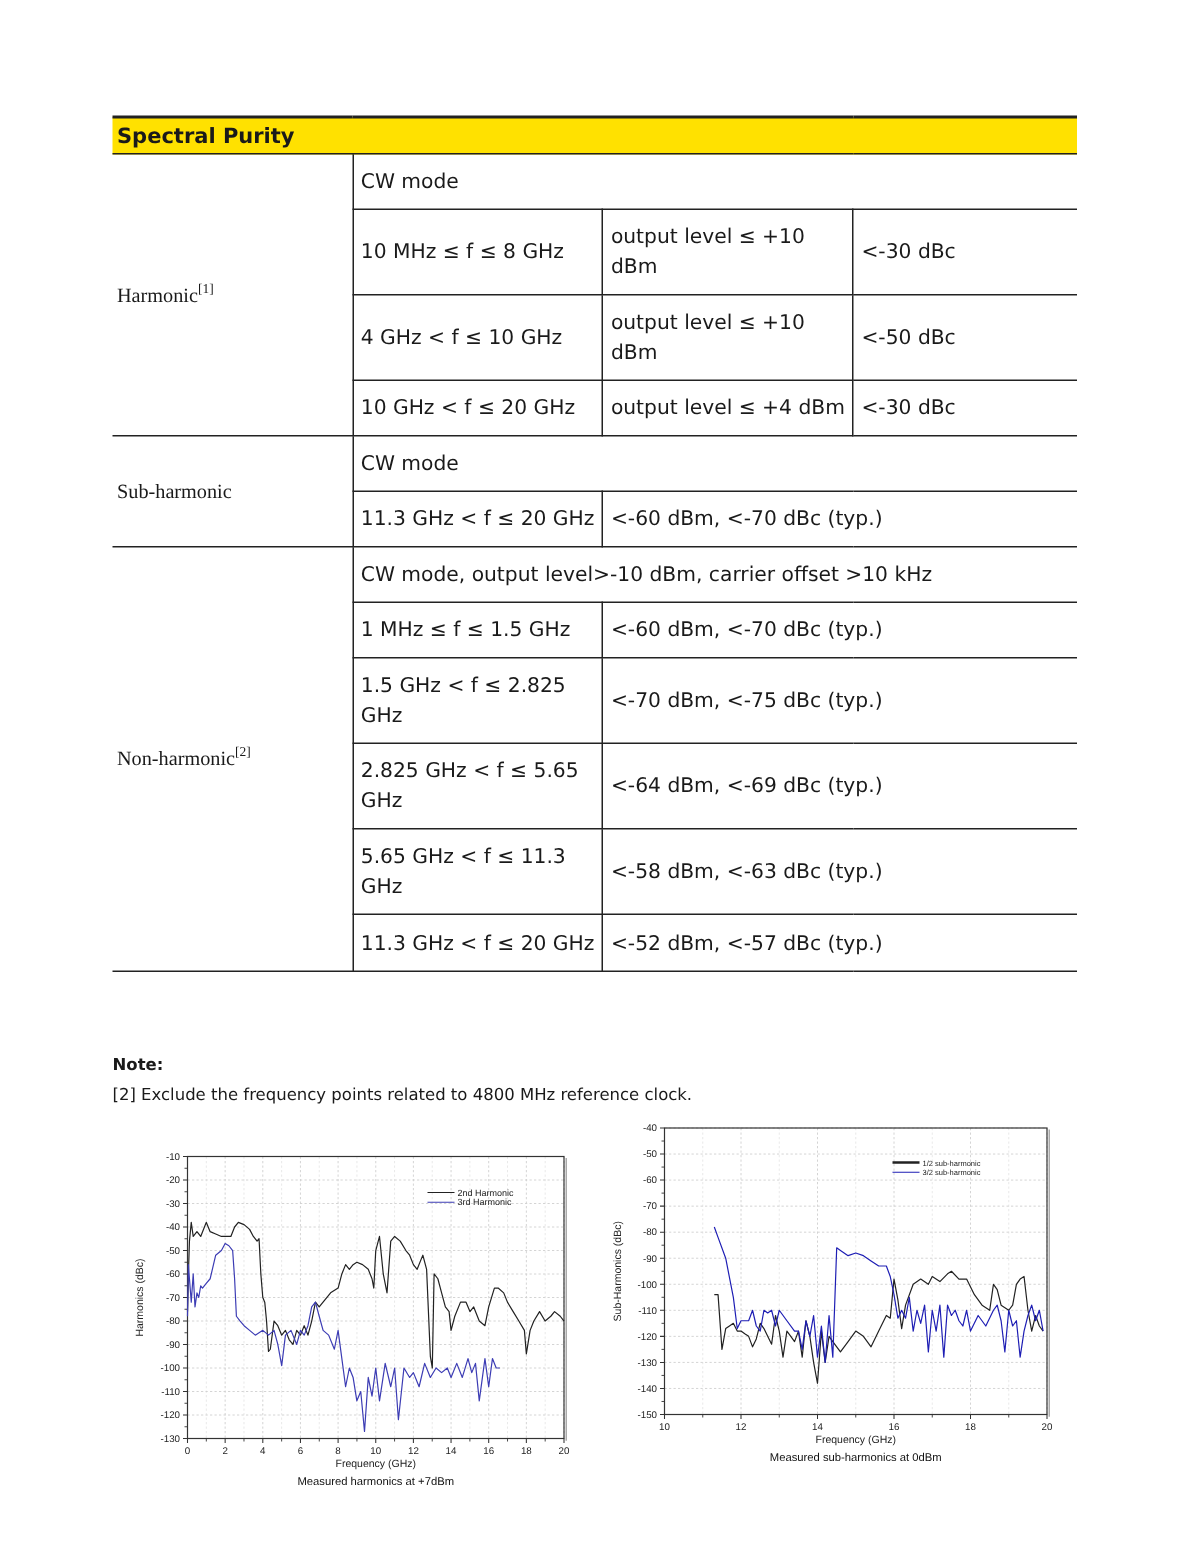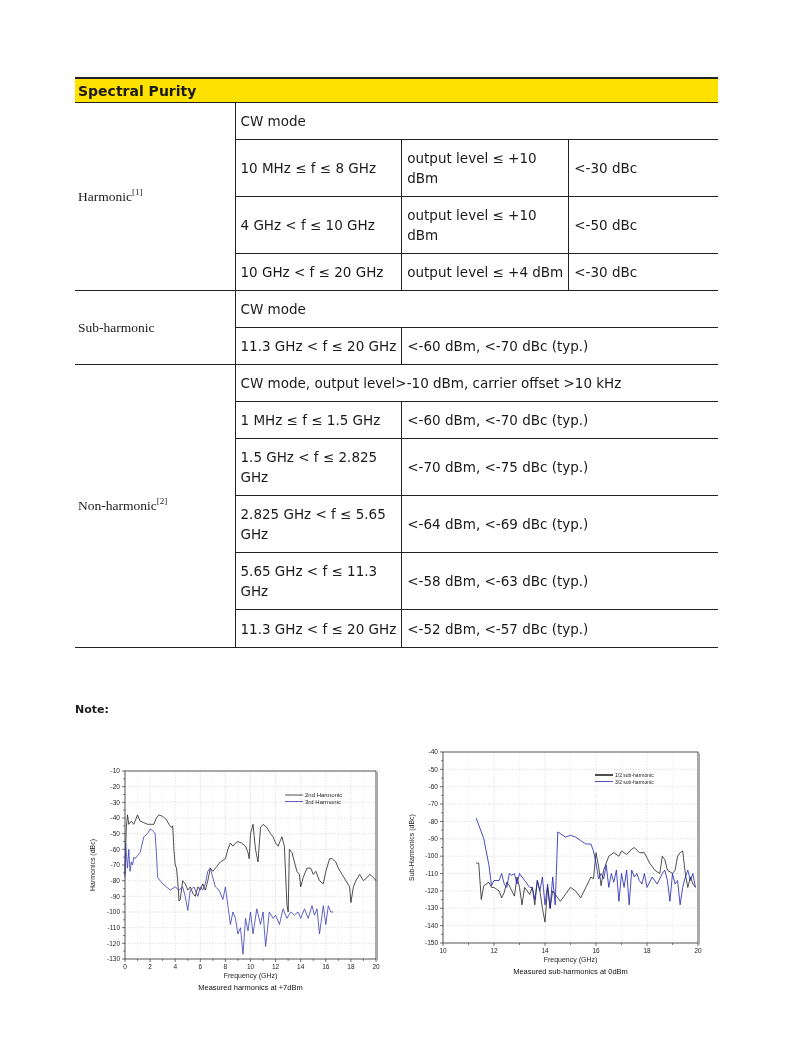--- a/index.html
+++ b/index.html
@@ -81,20 +81,21 @@
   </tr>
   <tr style="height:38px">
     <td class="mid" style="white-space:nowrap">11.3 GHz &lt; f ≤ 20 GHz</td>
     <td colspan="2">&lt;-52 dBm, &lt;-57 dBc (typ.)</td>
   </tr>
 </tbody>
   </table>
 
 <div class="notes">
   <div class="title">Note:</div>
+  <div>[2] Exclude the frequency points related to 4800 MHz reference clock.</div>
 </div>
 
 <div class="chart" style="left:85px; top:760px;">
   <svg id="chart0" width="305" height="240">
       <line x1="40" y1="11" x2="40" y2="199" stroke="#cfcfcf" stroke-dasharray="1.5,1.5" stroke-width="0.6"></line>
       <line x1="65.1" y1="11" x2="65.1" y2="199" stroke="#cfcfcf" stroke-dasharray="1.5,1.5" stroke-width="0.6"></line>
       <line x1="90.2" y1="11" x2="90.2" y2="199" stroke="#cfcfcf" stroke-dasharray="1.5,1.5" stroke-width="0.6"></line>
       <line x1="115.3" y1="11" x2="115.3" y2="199" stroke="#cfcfcf" stroke-dasharray="1.5,1.5" stroke-width="0.6"></line>
       <line x1="140.4" y1="11" x2="140.4" y2="199" stroke="#cfcfcf" stroke-dasharray="1.5,1.5" stroke-width="0.6"></line>
       <line x1="165.5" y1="11" x2="165.5" y2="199" stroke="#cfcfcf" stroke-dasharray="1.5,1.5" stroke-width="0.6"></line>

